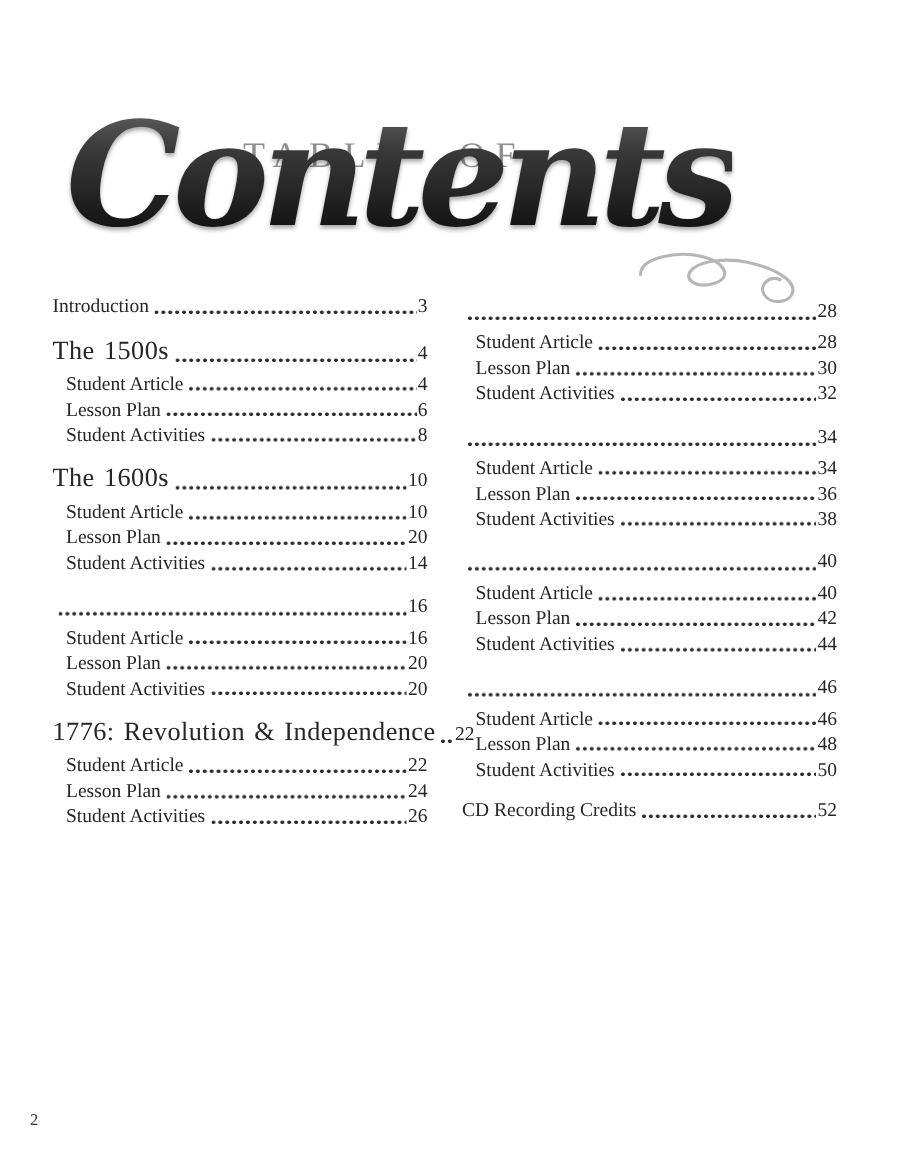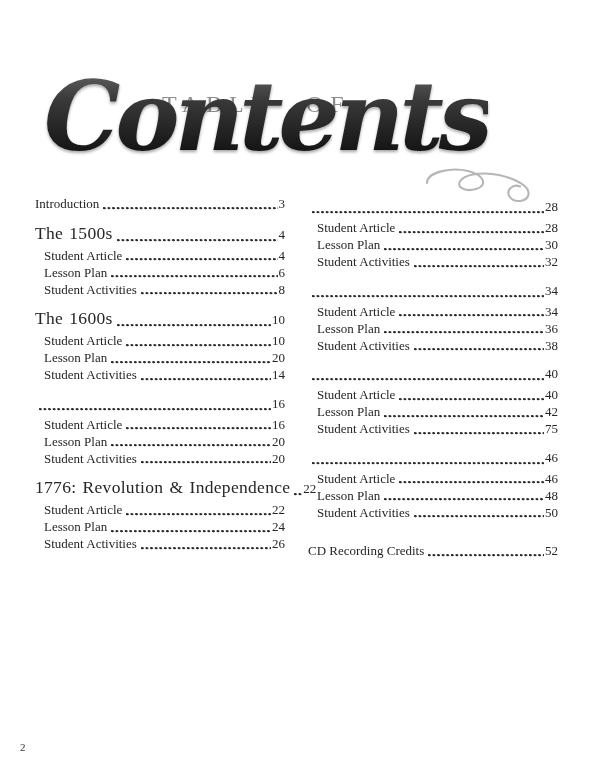--- a/index.html
+++ b/index.html
@@ -63,21 +63,21 @@
   }
 
   .entry{font-size:13px;line-height:14.5px;margin-bottom:2.5px;}
   .section-title{font-size:17.5px;line-height:20px;margin-bottom:4px;color:var(--heading-text);}
   .section-title .lbl{letter-spacing:.3px;word-spacing:1.5px;}
   .section-title .pg{font-size:13px;}
   .section-title .leader{margin-bottom:3px;}
   .toc-section{margin-top:11px;}
   #col-right .toc-section:first-child{margin-top:0;}
   .standalone{margin-top:0;}
-  .standalone.trailing{margin-top:24px;}
+  .standalone.trailing{margin-top:13px;}
   .items{padding-left:9px;}
 
   
   .page-footer{position:absolute;left:20px;bottom:22px;}
   .page-num{font-size:11px;color:#333;font-family:"Liberation Serif", serif;}
 </style>
 </head>
 <body>
 
 <div class="page">
@@ -253,21 +253,21 @@
               <span class="pg">40</span>
             </div>
             <div class="row entry">
               <span class="lbl">Lesson Plan</span>
               <span class="leader"></span>
               <span class="pg">42</span>
             </div>
             <div class="row entry">
               <span class="lbl">Student Activities</span>
               <span class="leader"></span>
-              <span class="pg">75</span>
+              <span class="pg">44</span>
             </div>
           </div>
         </section>
         <section class="toc-section">
           <div class="row section-title">
             <span class="leader"></span>
             <span class="pg">46</span>
           </div>
           <div class="items">
             <div class="row entry">

